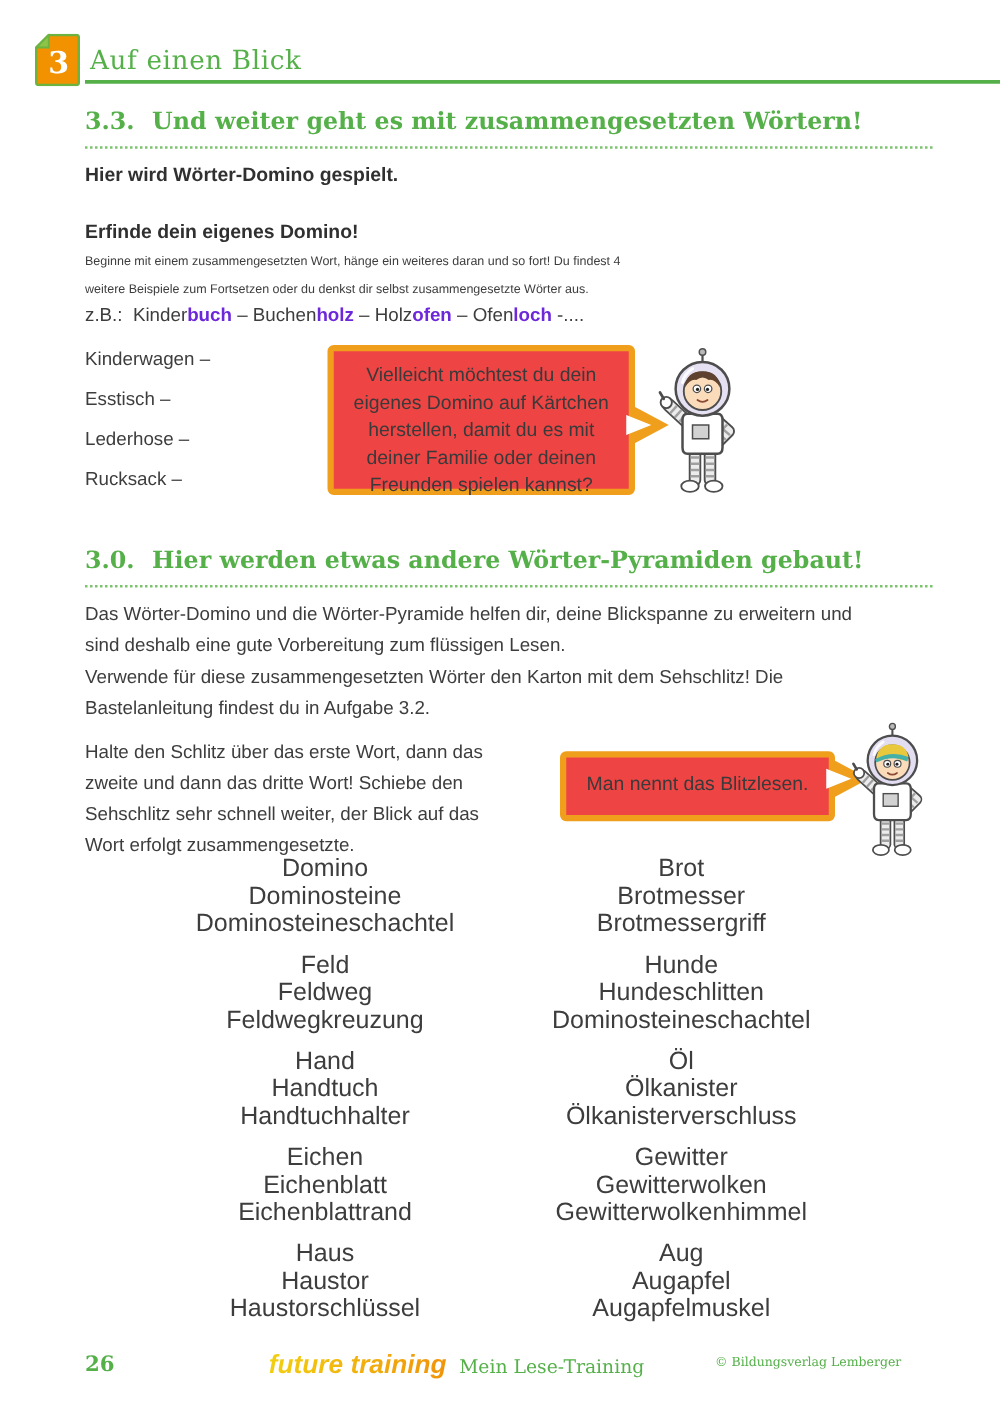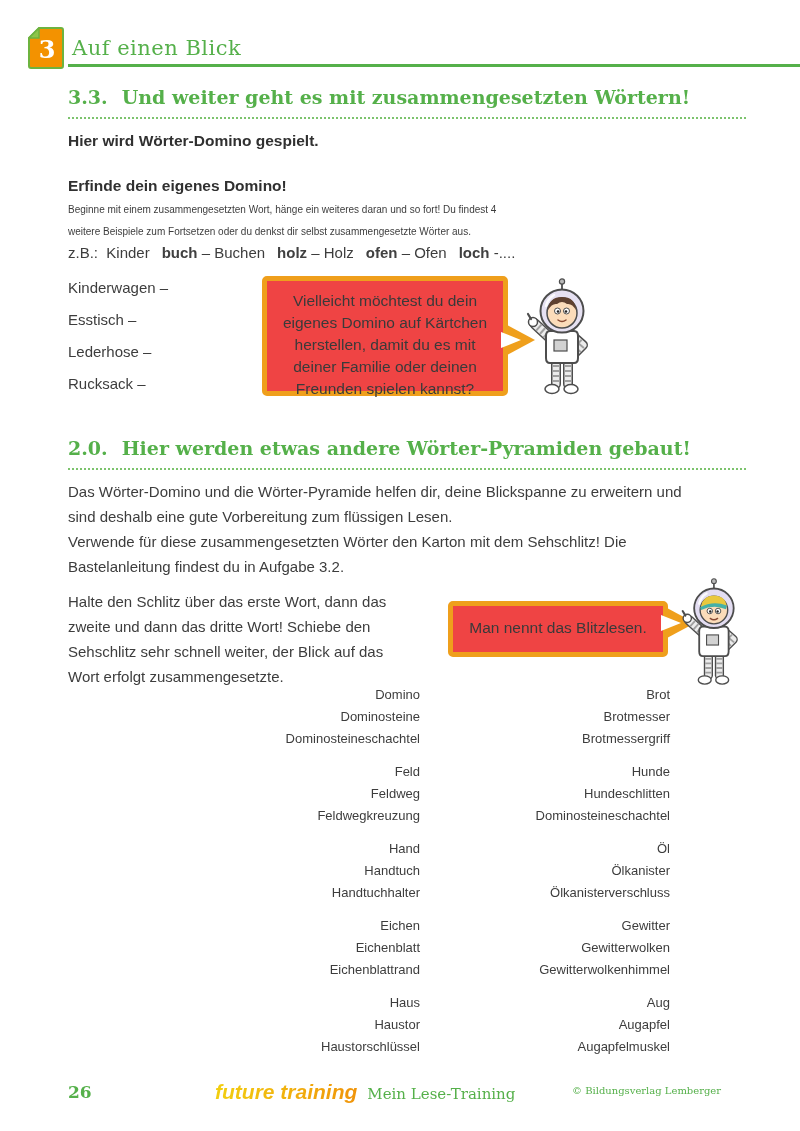--- a/index.html
+++ b/index.html
@@ -12,39 +12,39 @@
   .header-rule { left:68px; top:64px; right:0; height:3px; background:#55b04a; }
 
   
   .sec-head { left:68px; width:678px; font-family:"DejaVu Serif", serif; font-weight:bold; font-size:19px; color:#55b04a; padding-bottom:9px; border-bottom:2px dotted #7cc36d; white-space:nowrap; }
   .sec-head .sec-num { margin-right:14px; }
 
   .bold-line { font-weight:bold; color:#303030; font-size:15.5px; white-space:nowrap; }
   .para .line { font-size:10px; line-height:22px; white-space:nowrap; }
   .para-wide .line { font-size:15px; line-height:25px; white-space:nowrap; }
   .example { font-size:15px; white-space:pre; }
-  .example .b { font-weight:bold; color:#404040;margin-left:12px; }
+  .example .b { font-weight:bold; color:#6d28d9; }
 
   .starters .line { font-size:15px; margin-bottom:15px; white-space:nowrap; }
 
   
   .bubble { background:#ef4444; border:5px solid #ef9f1c; border-radius:5px; }
   .bubble-text { width:100%; text-align:center; font-size:15.5px; color:#3a3a3a; }
   .bubble1 .bubble-text .line { line-height:22px; white-space:nowrap; }
   .bubble1 .bubble-text { padding-top:9px; }
   .bubble2 .bubble-text { line-height:44px; white-space:nowrap; }
   .tail-out { position:absolute; width:0; height:0; border-top:15px solid transparent; border-bottom:15px solid transparent; border-left:28px solid #ef9f1c; right:-32px; }
   .tail-in  { position:absolute; width:0; height:0; border-top:8px solid transparent; border-bottom:8px solid transparent; border-left:20px solid #ffffff; right:-18px; }
 
   
   .pyramids { left:100px; top:684px; display:flex; }
   .pyr-col-left  { width:320px; }
   .pyr-col-right { width:250px; }
   .pyr-group { margin-bottom:11px; }
-  .pyr-word { text-align:right; font-size:13px; line-height:22px; white-space:nowrap; }
+  .pyr-word { text-align:center; font-size:20px; line-height:22px; white-space:nowrap; }
 
   
   .page-num { left:68px; top:1082px; font-family:"DejaVu Serif", serif; font-weight:bold; font-size:17px; color:#55b04a; }
   .brand-group { left:215px; top:1080px; display:flex; align-items:baseline; }
   .brand { font-family:Liberation Sans, sans-serif; font-style:italic; font-weight:bold; font-size:21px; color:#f0940a; white-space:nowrap; }
   @supports (-webkit-background-clip: text) {
     .brand { background:linear-gradient(90deg,#f2cf10,#f0940a); -webkit-background-clip:text; background-clip:text; -webkit-text-fill-color:transparent; }
   }
   .series { font-family:"DejaVu Serif", serif; font-size:15px; color:#55b04a; margin-left:10px; white-space:nowrap; }
   .copyright { left:560px; top:1085px; font-family:"DejaVu Serif", serif; font-size:10px; color:#55b04a; white-space:nowrap;margin-left:12px; }
@@ -128,21 +128,21 @@
   <path d="M27 33 q1 -13 14 -13 q13 0 14 13 q-4 -7 -9 -6 q-5 -4 -10 0 q-5 -1 -9 6 z" fill="#5f4130"></path>
   <circle cx="36.5" cy="34" r="3" fill="#fff" stroke="#4d4d4d" stroke-width="1"></circle>
   <circle cx="45.5" cy="34" r="3" fill="#fff" stroke="#4d4d4d" stroke-width="1"></circle>
   <circle cx="37" cy="34.5" r="1.3" fill="#222"></circle>
   <circle cx="45" cy="34.5" r="1.3" fill="#222"></circle>
   <path d="M37 43 q4 3 8 0" stroke="#8a4a33" stroke-width="1.5" fill="none" stroke-linecap="round"></path>
   <path d="M25 29 a17 17 0 0 1 8 -11" stroke="#ffffff" stroke-width="2.5" fill="none" opacity="0.85" stroke-linecap="round"></path>
 </svg>
 
 <div class="abs sec-head" style="top:437px;">
-  <span class="sec-num">2.0.</span><span>Hier werden etwas andere Wörter-Pyramiden gebaut!</span>
+  <span class="sec-num">3.0.</span><span>Hier werden etwas andere Wörter-Pyramiden gebaut!</span>
 </div>
 
 <div class="abs para-wide" style="left:68px; top:479px;">
     <div class="line">Das Wörter-Domino und die Wörter-Pyramide helfen dir, deine Blickspanne zu erweitern und</div>
     <div class="line">sind deshalb eine gute Vorbereitung zum flüssigen Lesen.</div>
     <div class="line">Verwende für diese zusammengesetzten Wörter den Karton mit dem Sehschlitz! Die</div>
     <div class="line">Bastelanleitung findest du in Aufgabe 3.2.</div>
   </div>
 
 <div class="abs para-wide" style="left:68px; top:589px;">

